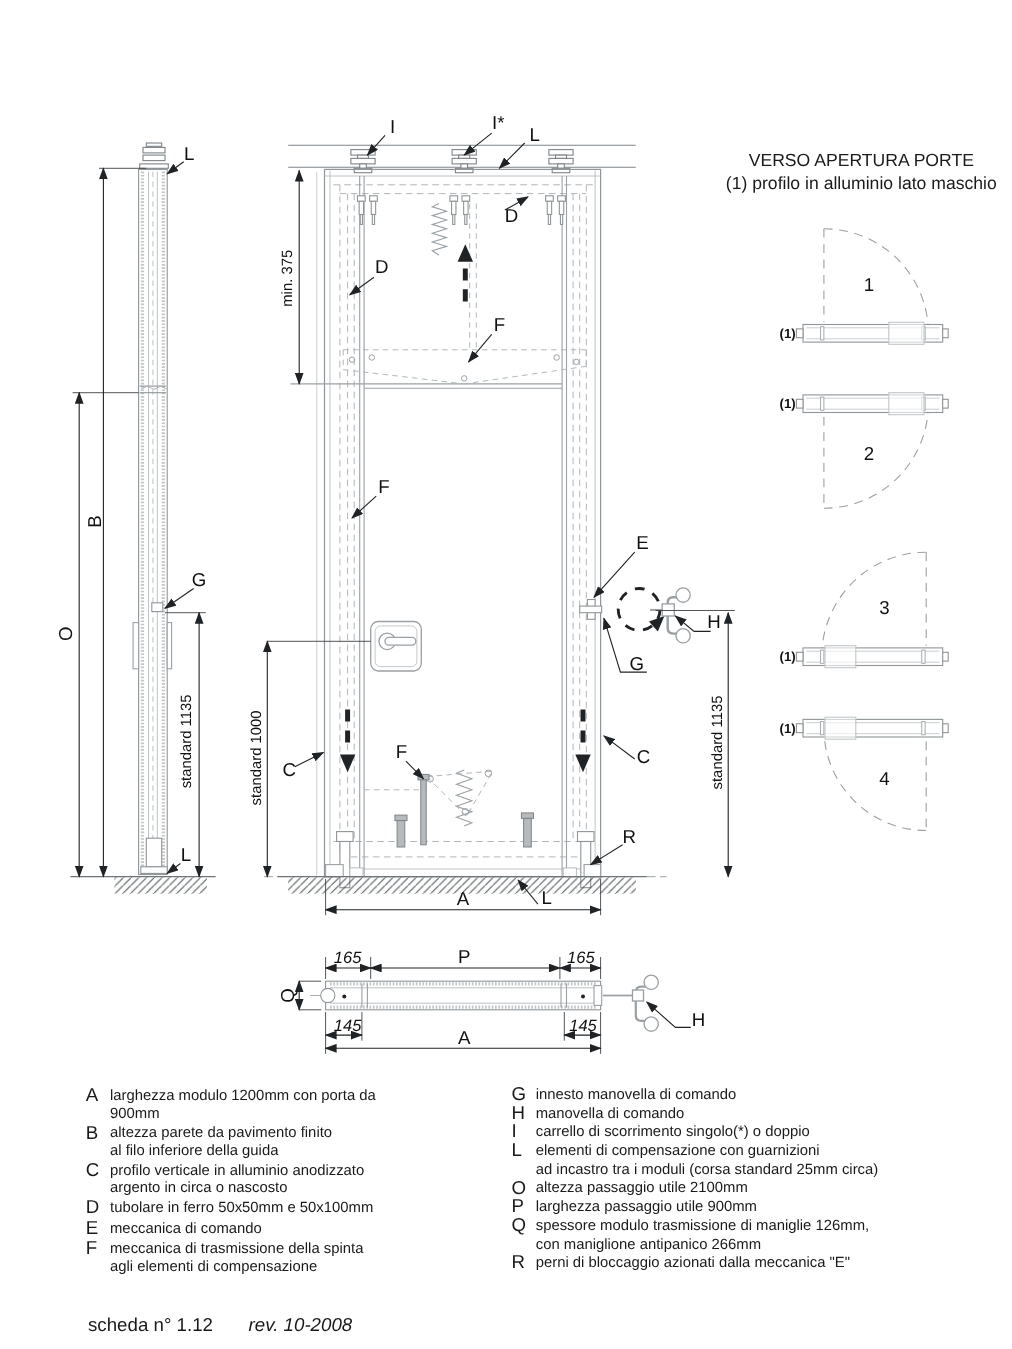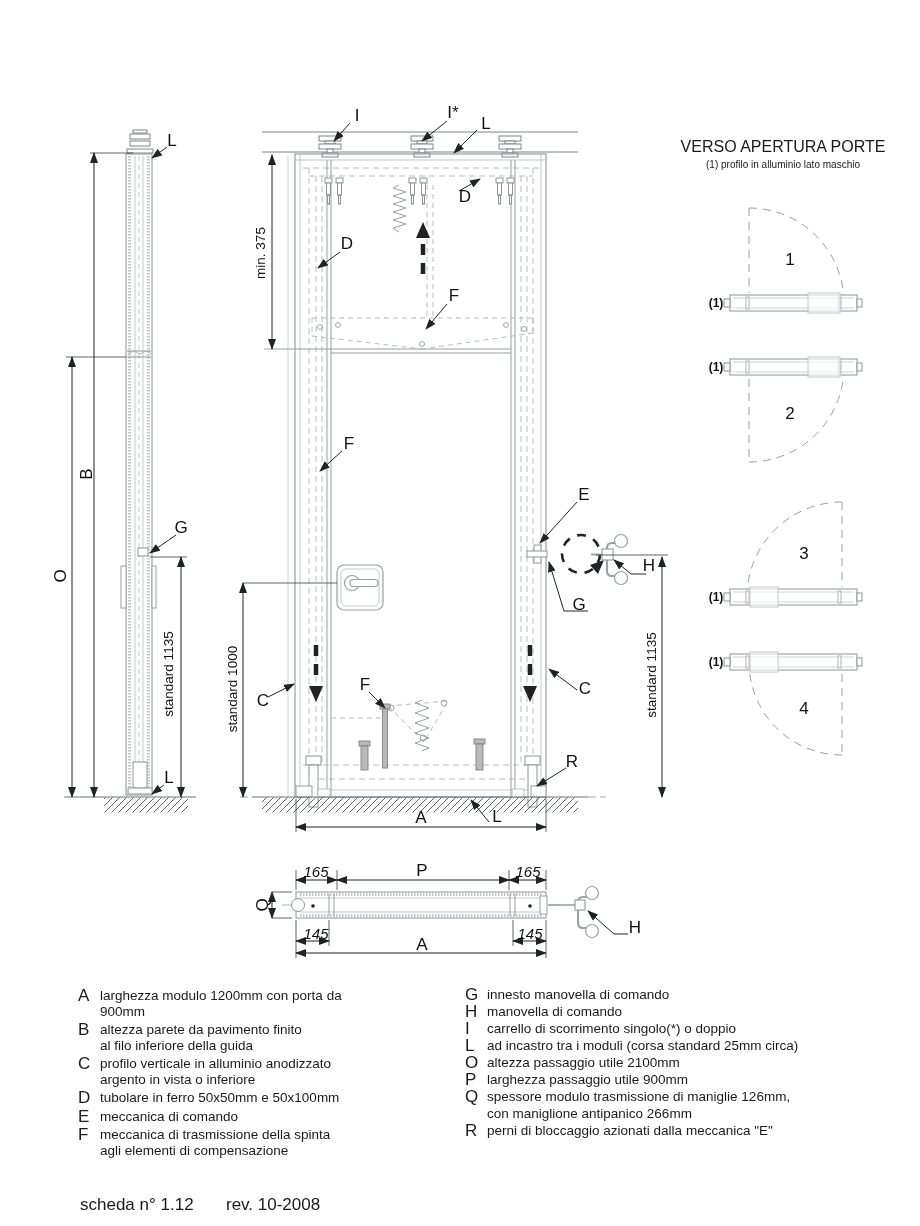--- a/index.html
+++ b/index.html
@@ -7,21 +7,21 @@
          font-family:"Liberation Sans", sans-serif;color:#1a1a1a;}
   svg{position:absolute;left:0;top:0;}
   .lbl{position:absolute;transform:translate(-50%,-50%);white-space:nowrap;
        font-size:17px;color:#111;line-height:1;}
   .lbl.rot{transform:translate(-50%,-50%) rotate(-90deg);}
   .lbl.dim{font-size:15px;font-style:italic;}
   .lbl.dimtxt{font-size:13.5px;}
   .lbl.tag{font-size:12px;font-weight:bold;}
   .lbl.num{font-size:17px;}
   .title{position:absolute;transform:translate(-50%,0);white-space:nowrap;font-size:16px;}
-  .subtitle{position:absolute;transform:translate(-50%,0);white-space:nowrap;font-size:10px;}
+  .subtitle{position:absolute;transform:translate(-50%,0);white-space:nowrap;font-size:16px;}
   .legend{position:absolute;font-size:13.5px;}
   .legend .item{display:flex;margin:0;}
   .legend .key{width:22px;flex:0 0 22px;font-size:17px;line-height:inherit;}
   .legend .lines div{white-space:nowrap;}
   .legend.lcol{line-height:15.5px;}
   .legend.lcol .item{margin-bottom:3px;}
   .legend.rcol{line-height:17px;}
   .footer-left,.footer-rev{position:absolute;font-size:17px;}
   .footer-right{position:absolute;font-size:17px;}
 </style>
@@ -407,21 +407,21 @@
       <div class="key">B</div>
       <div class="lines">
           <div>altezza parete da pavimento finito</div>
           <div>al filo inferiore della guida</div>
         </div>
     </div>
     <div class="item">
       <div class="key">C</div>
       <div class="lines">
           <div>profilo verticale in alluminio anodizzato</div>
-          <div>argento in vista o inferiore</div>
+          <div>argento in circa o nascosto</div>
         </div>
     </div>
     <div class="item">
       <div class="key">D</div>
       <div class="lines">
           <div>tubolare in ferro 50x50mm e 50x100mm</div>
         </div>
     </div>
     <div class="item">
       <div class="key">E</div>
@@ -453,20 +453,21 @@
     </div>
     <div class="item">
       <div class="key">I</div>
       <div class="lines">
           <div>carrello di scorrimento singolo(*) o doppio</div>
         </div>
     </div>
     <div class="item">
       <div class="key">L</div>
       <div class="lines">
+          <div>elementi di compensazione con guarnizioni</div>
           <div>ad incastro tra i moduli (corsa standard 25mm circa)</div>
         </div>
     </div>
     <div class="item">
       <div class="key">O</div>
       <div class="lines">
           <div>altezza passaggio utile 2100mm</div>
         </div>
     </div>
     <div class="item">
@@ -484,16 +485,16 @@
     </div>
     <div class="item">
       <div class="key">R</div>
       <div class="lines">
           <div>perni di bloccaggio azionati dalla meccanica "E"</div>
         </div>
     </div>
   </div>
 
   <div class="footer-left" style="left:80px;top:1195px;">scheda n° 1.12</div>
-  <div class="footer-rev" style="left:226px;top:1195px;">rev. 10-2008</div>
+  <div class="footer-rev" style="left:226px;top:1195px;font-style:italic;">rev. 10-2008</div>
   <div class="footer-right" style="left:731px;top:1224px;text-align:right;">MODULO PS</div>
 
 </div>
 
 </body></html>

